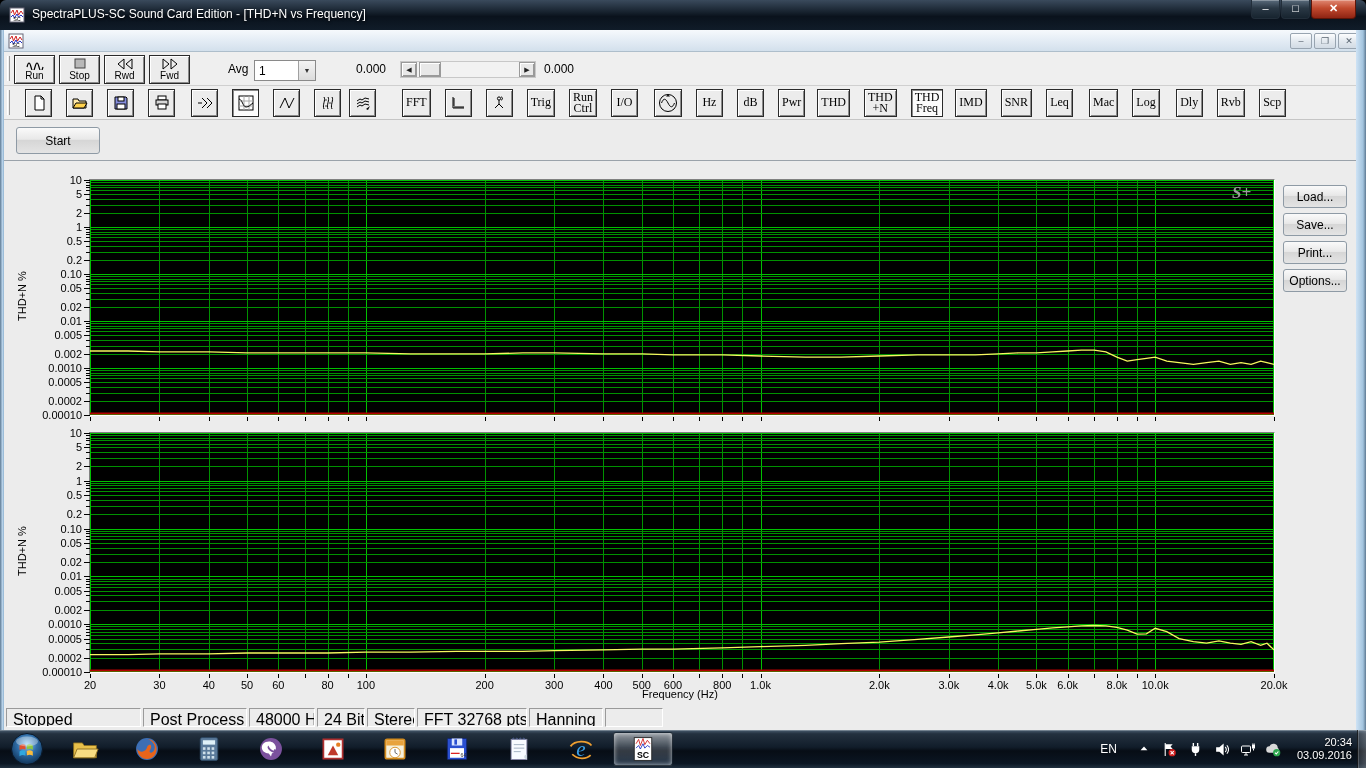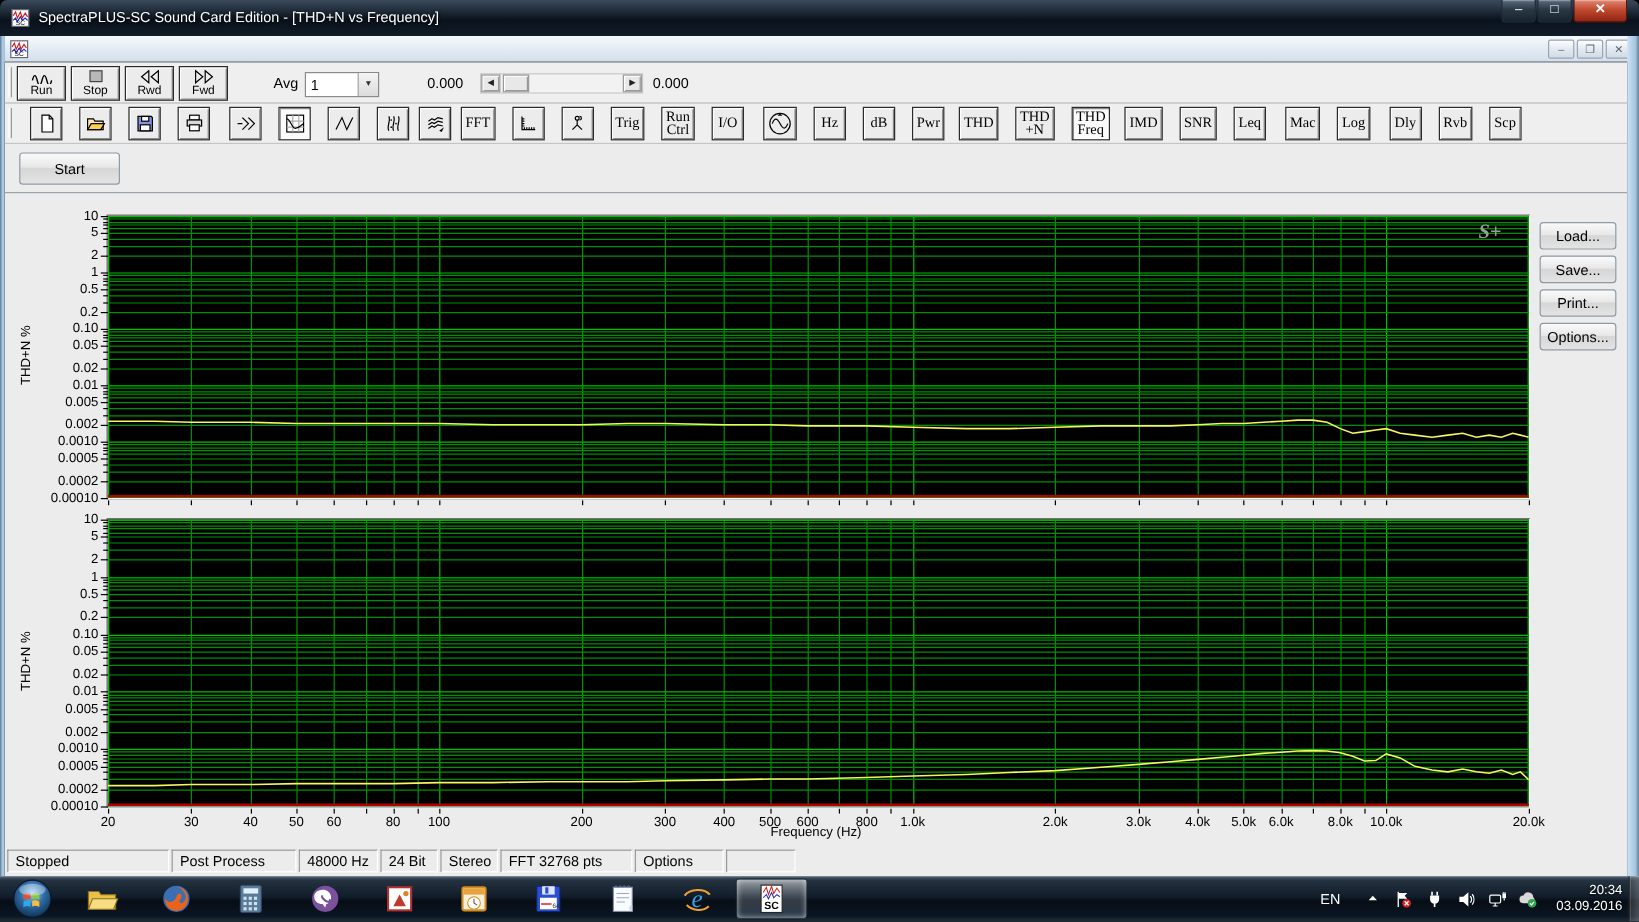--- a/index.html
+++ b/index.html
@@ -85,21 +85,21 @@
   #xaxis-label { position:absolute; left:0; top:568px; width:1352px; text-align:center;
     font-size:11px; color:#000; }
   #watermark { position:absolute; left:1228px; top:63px; font-family:"Liberation Serif", serif;
     font-style:italic; font-weight:bold; font-size:17px; color:#9a9a9a; }
   .side-btn { position:absolute; left:1279px; width:64px; height:23px; }
 
   
   #statusbar { position:absolute; left:4px; top:705px; width:1352px; height:25px; background:#ececec;
     display:flex; align-items:center; padding-left:2px; }
   .status-seg { height:19px; margin-right:2px; border:1px solid; border-color:#9a9a9a #ffffff #ffffff #9a9a9a;
-    font-size:12px; color:#000; padding:2px 0 4px 6px; white-space:nowrap; overflow:hidden; }
+    font-size:16px; color:#000; padding:2px 0 4px 6px; white-space:nowrap; overflow:hidden; }
 
   
   #border-left { position:absolute; left:0; top:30px; width:4px; height:700px;
     background:linear-gradient(90deg,#5e7a93,#b9d3ea 60%,#8fb2cf); }
   #border-right { position:absolute; left:1356px; top:30px; width:10px; height:700px;
     background:linear-gradient(90deg,#cfe3f5,#a3c4de 70%,#5e7a93); }
 
   
   #taskbar { position:absolute; left:0; top:730px; width:1366px; height:38px;
     background:linear-gradient(180deg,#4a5d70 0%,#24313f 10%,#111d2a 45%,#070d15 55%,#0b1623 88%,#20303f 100%);
@@ -248,21 +248,21 @@
             <circle cx="10" cy="8" r=".7"></circle>
             <circle cx="6" cy="11" r=".7"></circle>
           </svg>
         </div>
         <div class="tb2-btn cbtn" style="margin-left: 8px;">
           <svg width="16" height="16" viewBox="0 0 16 16">
             <path d="M2 12l3-2 2 1 3-2 4 1M2 9l3-2 2 1 3-2 4 1M2 6l3-2 2 1 3-2 4 1" stroke="#000" fill="none"></path>
             <path d="M11 14l4-3-2 4z" fill="#000"></path>
           </svg>
         </div>
-        <div class="tb2-btn cbtn" style="margin-left: 8px; font-family: Liberation Serif, serif;">FFT</div>
+        <div class="tb2-btn cbtn" style="margin-left: 26px; font-family: Liberation Serif, serif;">FFT</div>
         <div class="tb2-btn cbtn">
           <svg width="16" height="16" viewBox="0 0 16 16">
             <path d="M3 2v11h11" stroke="#000" fill="none"></path>
             <path d="M5 13v-2M7 13v-2M9 13v-2M11 13v-2M13 13v-2M3 4h2M3 6h2M3 8h2M3 10h2" stroke="#000"></path>
           </svg>
         </div>
         <div class="tb2-btn cbtn">
           <svg width="16" height="16" viewBox="0 0 16 16">
             <circle cx="8" cy="3.5" r="1.6" fill="none" stroke="#000"></circle>
             <path d="M8 5v4M8 9l-4 4M8 9l4 4M10 2c2 0 2 3 0 3" fill="none" stroke="#000"></path>
@@ -672,21 +672,21 @@
       </div>
   </div>
 
   <div id="statusbar">
       <div class="status-seg" style="width: 135px;">Stopped</div>
       <div class="status-seg" style="width: 104px;">Post Process</div>
       <div class="status-seg" style="width: 66px;">48000 Hz</div>
       <div class="status-seg" style="width: 48px;">24 Bit</div>
       <div class="status-seg" style="width: 48px;">Stereo</div>
       <div class="status-seg" style="width: 110px;">FFT 32768 pts</div>
-      <div class="status-seg" style="width: 74px;">Options</div>
+      <div class="status-seg" style="width: 74px;">Hanning</div>
       <div class="status-seg" style="width: 58px;"></div>
     </div>
 
   <div id="border-left"></div>
   <div id="border-right"></div>
 
   <div id="taskbar">
     <div id="start-orb">
         <svg width="36" height="36" viewBox="0 0 36 36">
           <defs>

